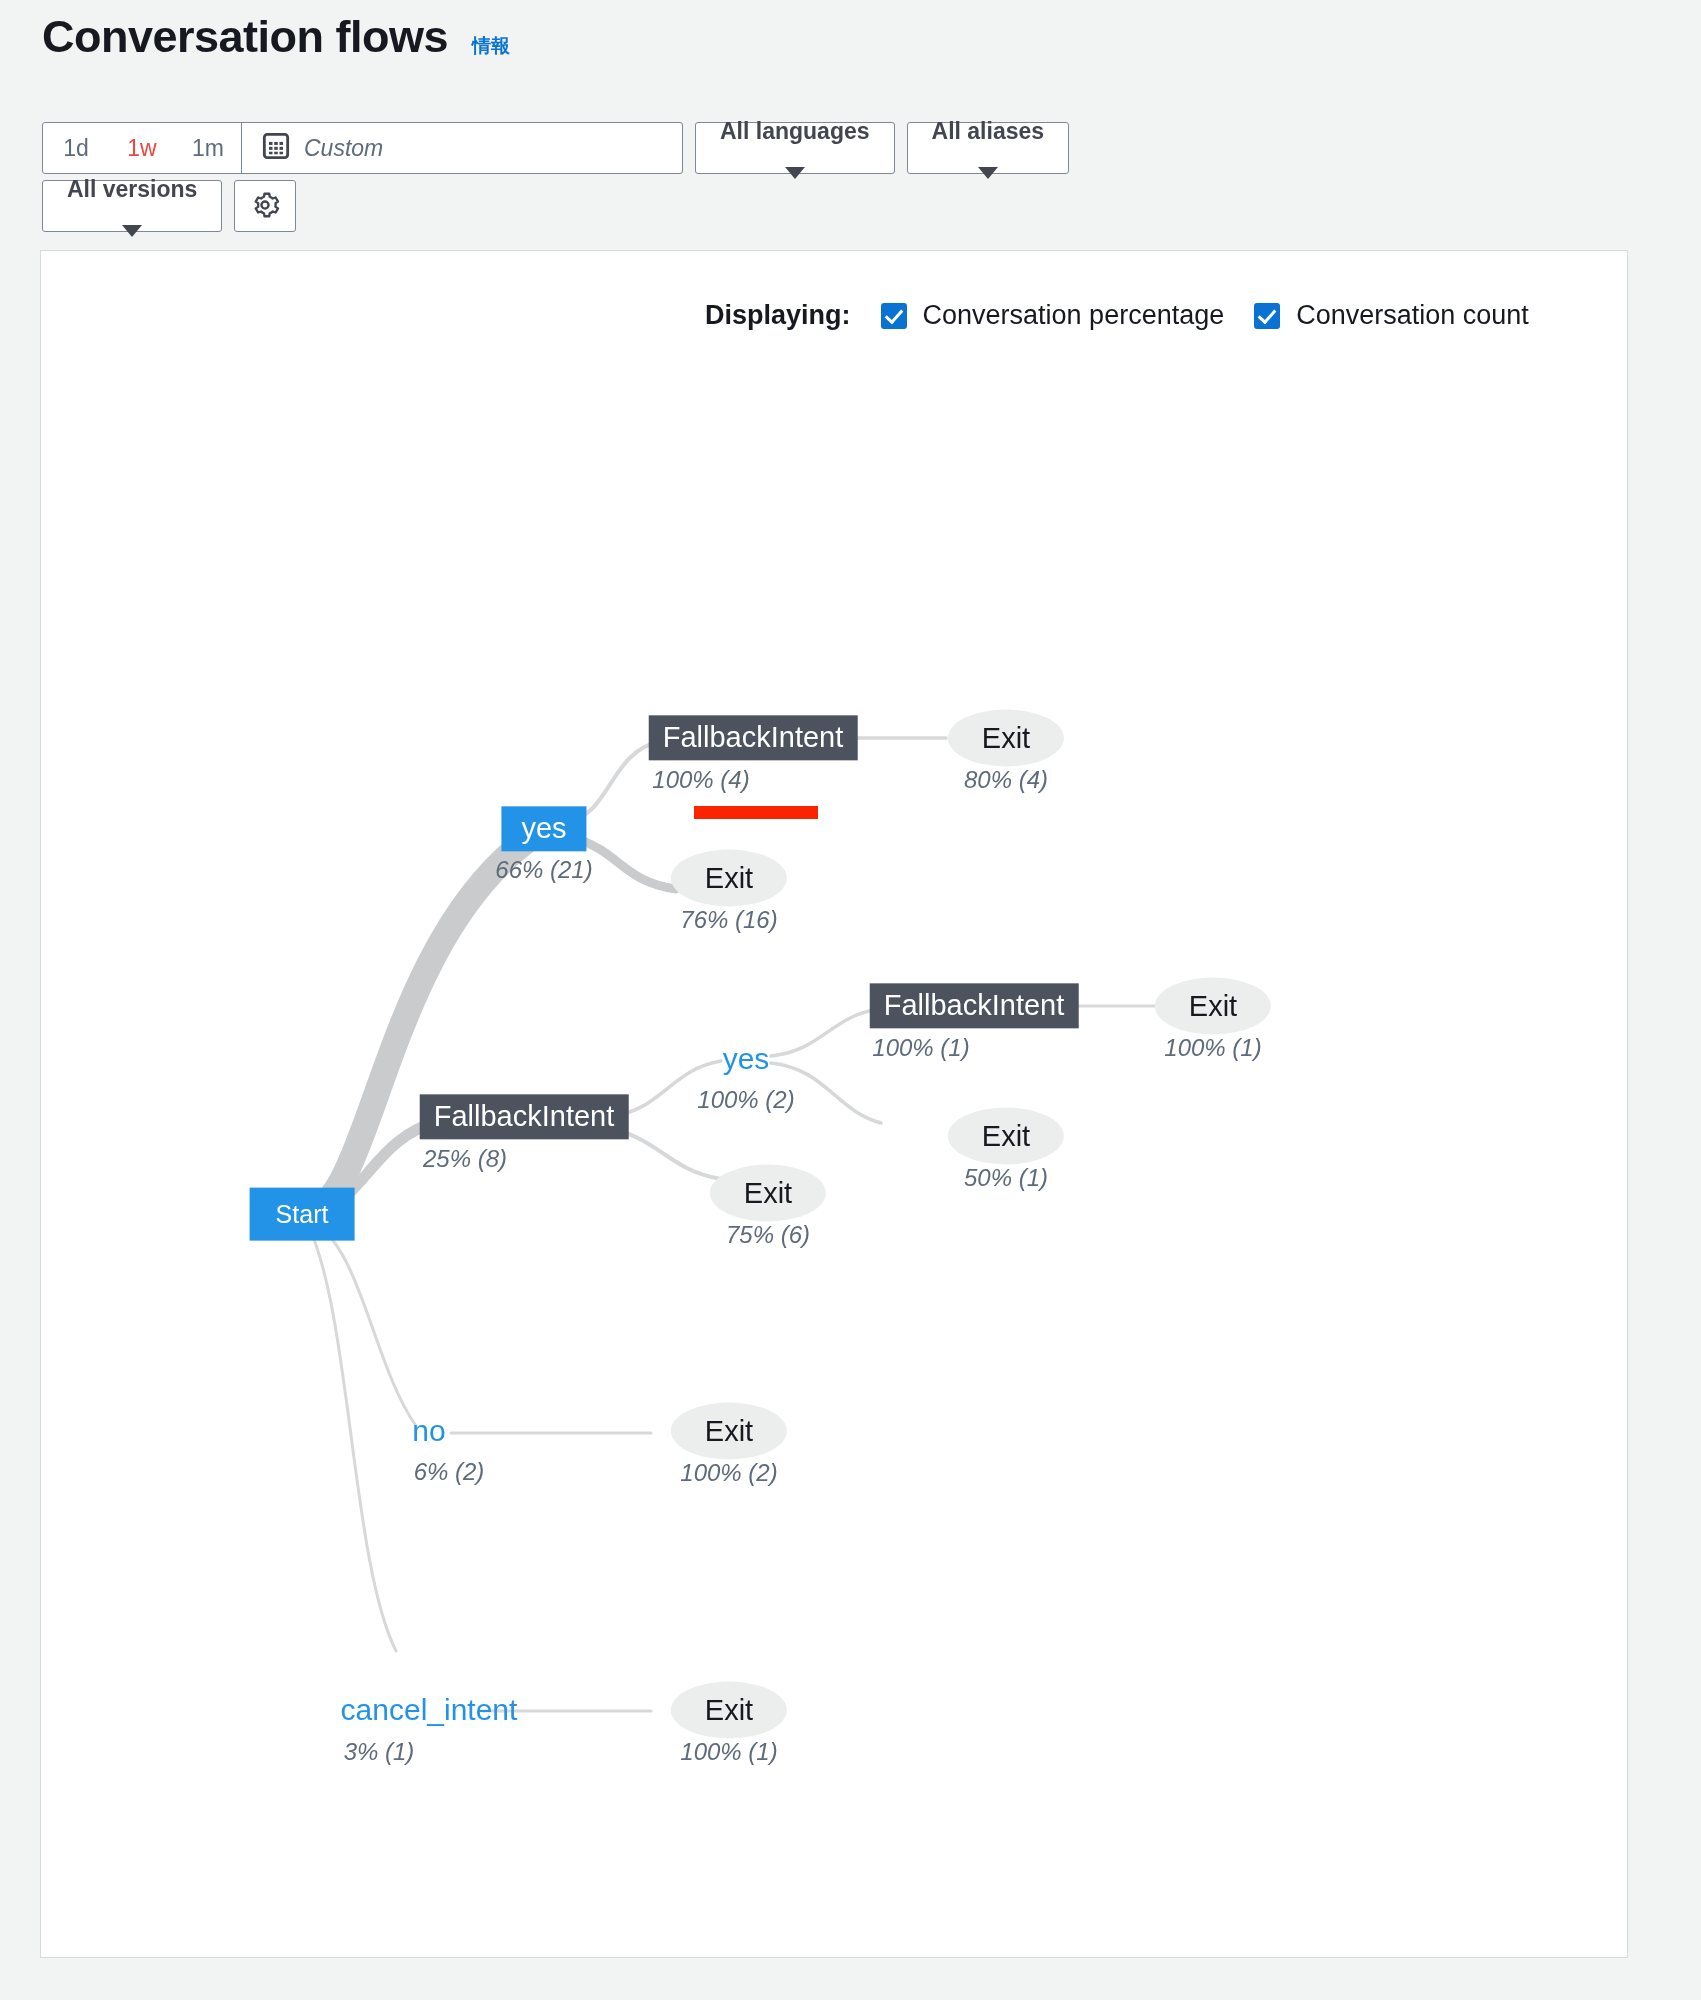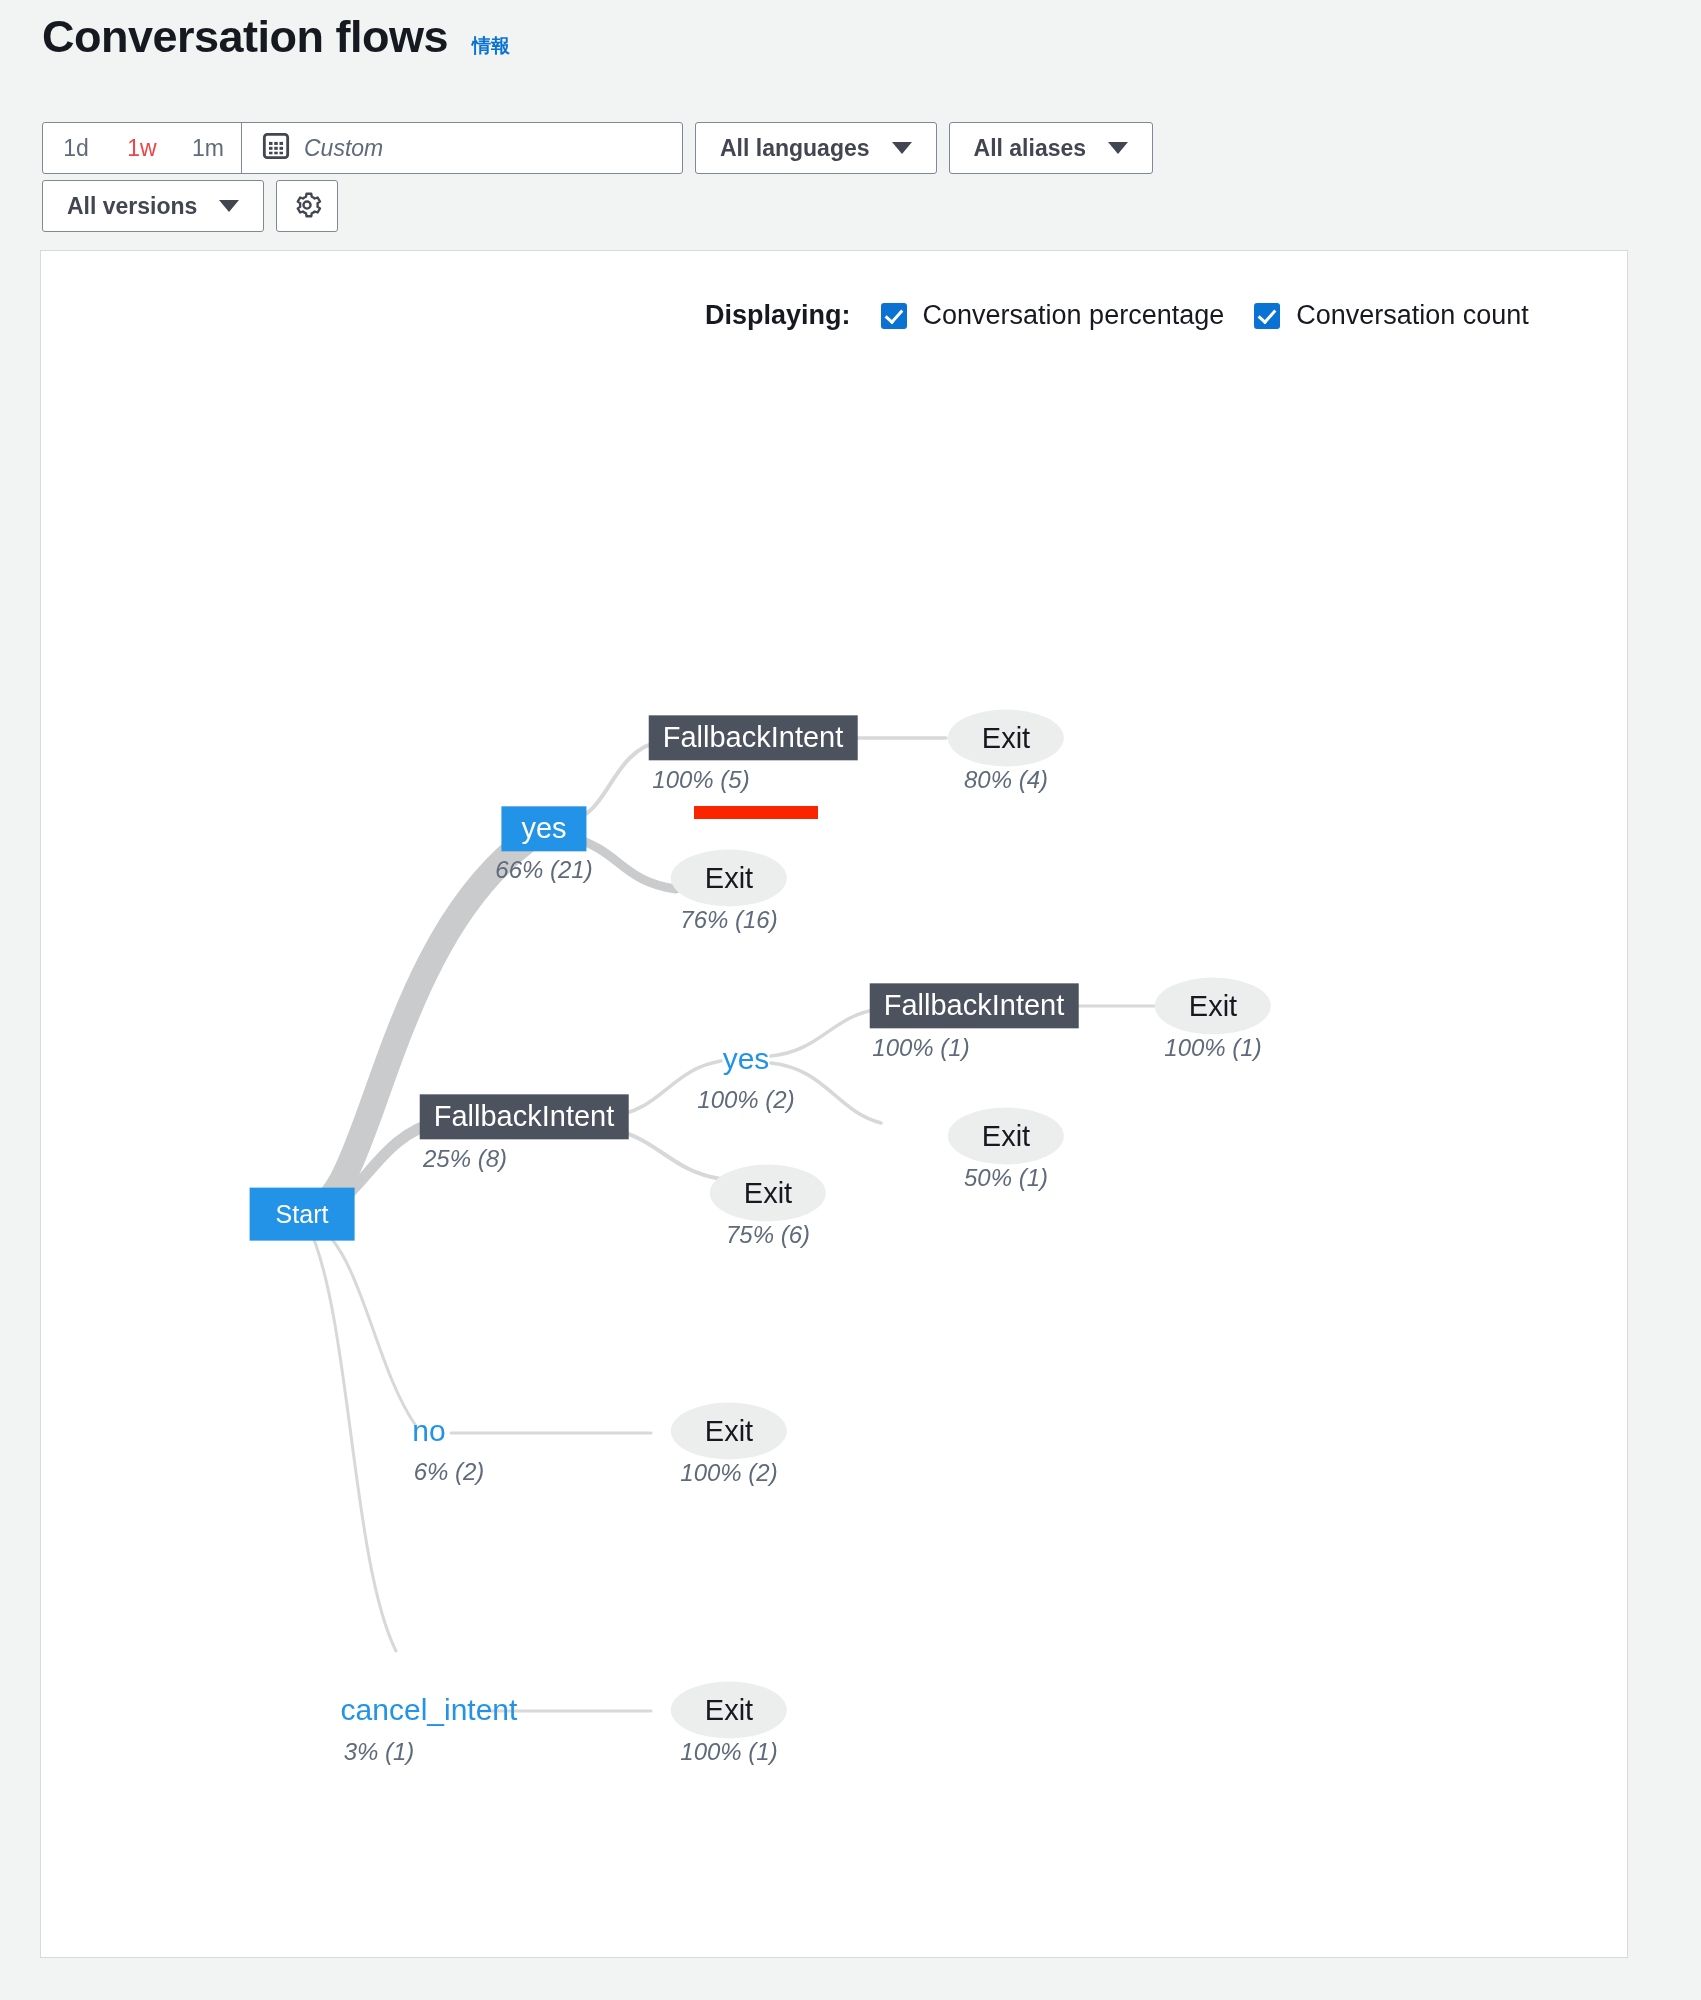--- a/index.html
+++ b/index.html
@@ -99,20 +99,21 @@
     padding: 0 24px;
     background: #ffffff;
     border: 1px solid #7d8998;
     border-radius: 3px;
     font-size: 23px;
     font-weight: 700;
     color: #424650;
     cursor: pointer;
     font-family: inherit;
     white-space: nowrap;
+    flex-direction: column;
   }
   .caret {
     width: 0; height: 0;
     border-left: 10px solid transparent;
     border-right: 10px solid transparent;
     border-top: 12px solid #424650;
   }
   .icon-btn {
     display: flex;
     align-items: center;
@@ -353,21 +354,21 @@
     </svg>
 
     <div class="flow-layer">
 
       <div class="node node-box node-start" style="left:215px; top:963px;margin-left:46px;">Start</div>
 
       <div class="node node-box node-yes-filled" style="left:503px; top:578px;">yes</div>
       <div class="node-metric" style="left:503px; top:605px;">66% (21)</div>
 
       <div class="node node-box node-intent" style="left:712px; top:487px;">FallbackIntent</div>
-      <div class="node-metric" style="left:660px; top:515px;">100% (5)</div>
+      <div class="node-metric" style="left:660px; top:515px;">100% (4)</div>
       <div class="annot-bar" style="left:715px; top:555px; width:124px;"></div>
 
       <div class="node node-exit" style="left:965px; top:487px;">Exit</div>
       <div class="node-metric" style="left:965px; top:515px;">80% (4)</div>
 
       <div class="node node-exit" style="left:688px; top:627px;">Exit</div>
       <div class="node-metric" style="left:688px; top:655px;">76% (16)</div>
 
       <div class="node node-box node-intent" style="left:483px; top:866px;">FallbackIntent</div>
       <div class="node-metric" style="left:424px; top:894px;">25% (8)</div>

